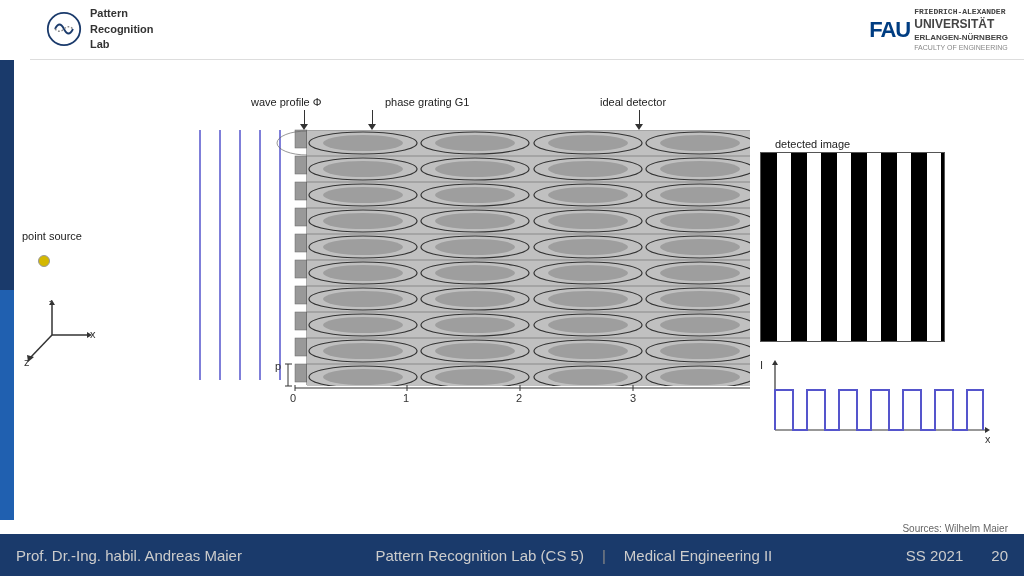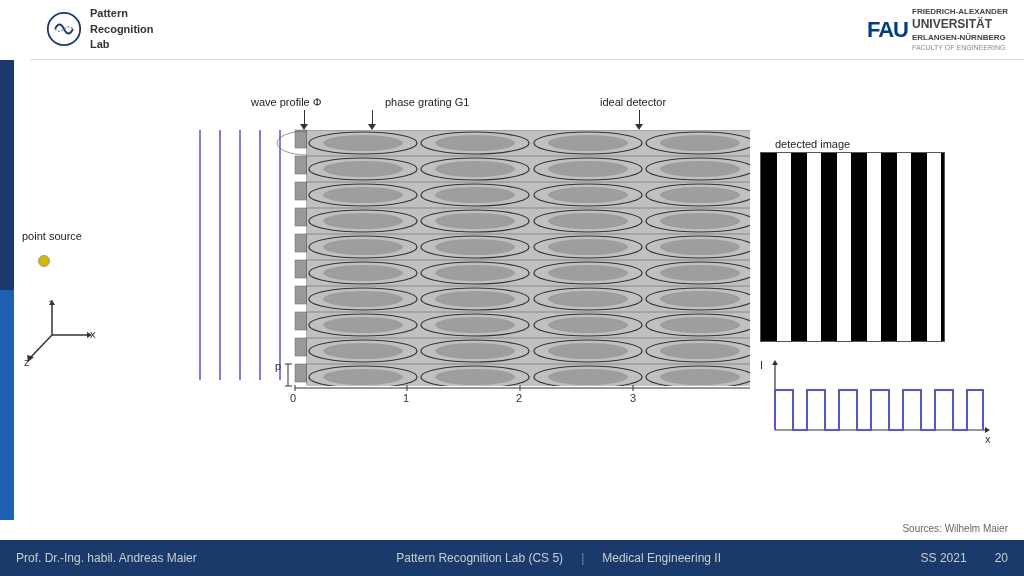--- a/index.html
+++ b/index.html
@@ -78,27 +78,27 @@
       font-size: 22px;
       font-weight: bold;
       color: #1a3a6b;
     }
     
     .footer {
       position: absolute;
       bottom: 0;
       left: 0;
       right: 0;
-      height: 36px;
+      height: 42px;
       background: #1a3a6b;
       display: flex;
       align-items: center;
       justify-content: space-between;
       padding: 16px 16px;
-      font-size: 12px;
+      font-size: 15px;
       color: #ccc;
     }
     .footer-center {
       display: flex;
       gap: 18px;
       align-items: center;
     }
     .footer-divider {
       color: #888;
     }
@@ -116,21 +116,21 @@
         <path d="M10 20 Q15 10 20 20 Q25 30 30 20" fill="none" stroke="#1a3a6b" stroke-width="2"></path>
         <path d="M10 20 Q15 25 20 20 Q25 15 30 20" fill="none" stroke="#888" stroke-width="1.5" stroke-dasharray="2,2"></path>
       </svg>
       <div class="logo-text" style="white-space:pre-line;">Pattern
 Recognition
 Lab</div>
     </div>
     <div class="fau-logo">
       <div class="fau-bold">FAU</div>
       <div class="fau-text">
-        <div style="font-size:8px;color:#444;font-weight:bold;">FRIEDRICH-ALEXANDER</div>
+        <div style="font-size:8px;color:#444;font-weight:bold;font-family:Liberation Mono, monospace;">FRIEDRICH-ALEXANDER</div>
         <div style="font-size:12px;color:#444;font-weight:bold;">UNIVERSITÄT</div>
         <div style="font-size:8px;color:#444;font-weight:bold;">ERLANGEN-NÜRNBERG</div>
         <div style="font-size:7px;color:#888;">FACULTY OF ENGINEERING</div>
       </div>
     </div>
   </div>
 
   <div class="left-accent"></div>
 
 

